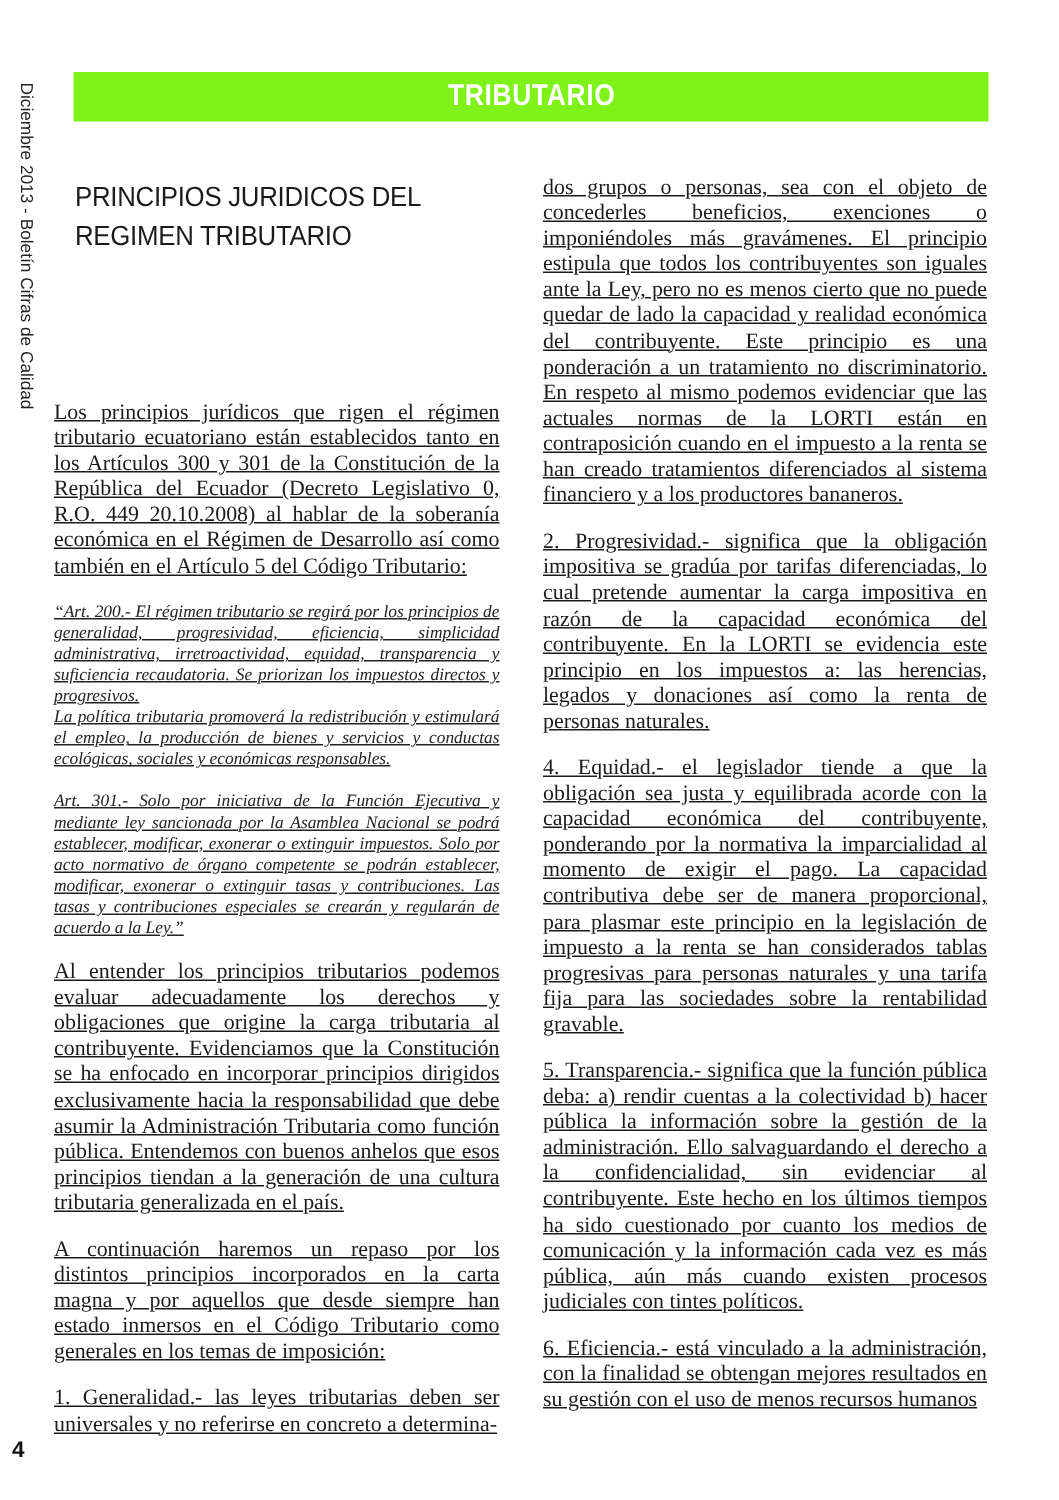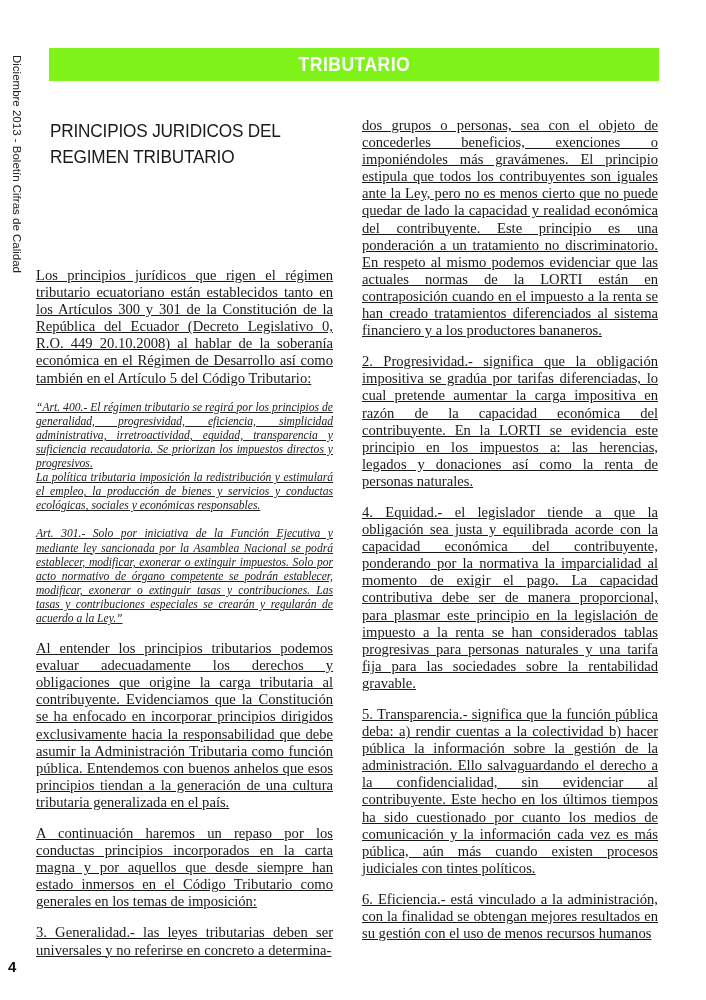--- a/index.html
+++ b/index.html
@@ -45,29 +45,29 @@
   <span class="header-title">TRIBUTARIO</span>
 </div>
 
 <div class="side-label">Diciembre 2013 - Boletín Cifras de Calidad</div>
 
 <div class="article-title">PRINCIPIOS JURIDICOS DEL REGIMEN TRIBUTARIO</div>
 
 <div class="col col-left">
   <p>Los principios jurídicos que rigen el régimen tributario ecuatoriano están establecidos tanto en los Artículos 300 y 301 de la Constitución de la República del Ecuador  (Decreto Legislativo 0, R.O. 449 20.10.2008) al hablar de la soberanía económica en el Régimen de Desarrollo así como también en el Artículo 5 del Código Tributario:</p>
   <div class="quote quote-block">
-    <p>“Art. 400.-  El régimen tributario se regirá por los principios de generalidad, progresividad, eficiencia, simplicidad administrativa, irretroactividad, equidad, transparencia y suficiencia recaudatoria.  Se priorizan los impuestos directos y progresivos.</p>
-    <p>La política tributaria imposición la redistribución y estimulará el empleo, la producción de bienes y servicios y conductas ecológicas, sociales y económicas responsables.</p>
+    <p>“Art. 200.-  El régimen tributario se regirá por los principios de generalidad, progresividad, eficiencia, simplicidad administrativa, irretroactividad, equidad, transparencia y suficiencia recaudatoria.  Se priorizan los impuestos directos y progresivos.</p>
+    <p>La política tributaria promoverá la redistribución y estimulará el empleo, la producción de bienes y servicios y conductas ecológicas, sociales y económicas responsables.</p>
   </div>
   <div class="quote quote-block">
     <p>Art. 301.-  Solo por iniciativa de la Función Ejecutiva y mediante ley sancionada por la Asamblea Nacional se podrá establecer, modificar, exonerar o extinguir impuestos.  Solo por acto normativo de órgano competente se podrán establecer, modificar, exonerar o extinguir tasas y contribuciones.  Las tasas y contribuciones especiales se crearán y regularán de acuerdo a la Ley.”</p>
   </div>
   <p>Al entender los principios tributarios podemos evaluar adecuadamente los derechos y obligaciones que origine la carga tributaria al contribuyente. Evidenciamos que la Constitución se ha enfocado en incorporar principios dirigidos exclusivamente hacia la responsabilidad que debe asumir la Administración Tributaria como función pública.  Entendemos con buenos anhelos que esos principios tiendan a la generación de una cultura tributaria generalizada en el país.</p>
-  <p>A continuación haremos un repaso por los conductas principios incorporados en la carta magna y por aquellos que desde siempre han estado inmersos en el Código Tributario como generales en los temas de imposición:</p>
-  <p>3. Generalidad.- las leyes tributarias deben ser universales y no referirse en concreto a determina-</p>
+  <p>A continuación haremos un repaso por los distintos principios incorporados en la carta magna y por aquellos que desde siempre han estado inmersos en el Código Tributario como generales en los temas de imposición:</p>
+  <p>1. Generalidad.- las leyes tributarias deben ser universales y no referirse en concreto a determina-</p>
 </div>
 
 <div class="col col-right">
   <p>dos  grupos o personas, sea con el objeto de concederles beneficios, exenciones o imponiéndoles más gravámenes.  El principio estipula que todos los contribuyentes son iguales ante la Ley, pero no es menos cierto que no puede quedar de lado la capacidad y realidad económica del contribuyente.   Este principio es una ponderación a un tratamiento no discriminatorio.  En respeto al mismo podemos evidenciar que las actuales normas de la LORTI están en contraposición cuando en el impuesto a la renta se han creado tratamientos diferenciados al sistema financiero y a los productores bananeros.</p>
   <p>2. Progresividad.- significa que la obligación impositiva se gradúa por tarifas diferenciadas, lo cual pretende aumentar la carga impositiva en razón de la capacidad económica del contribuyente.  En la LORTI se evidencia este principio en los impuestos a: las herencias, legados y donaciones así como la renta de personas naturales.</p>
   <p>4. Equidad.- el legislador tiende a que la obligación sea justa y equilibrada acorde con la capacidad económica del contribuyente, ponderando por la normativa la imparcialidad al momento de exigir el pago.  La capacidad contributiva debe ser de manera proporcional, para plasmar este principio en la legislación de impuesto a la renta se han considerados tablas progresivas para personas naturales y una tarifa fija para las sociedades sobre la rentabilidad gravable.</p>
   <p>5. Transparencia.-  significa que la función pública deba: a) rendir cuentas a la colectividad b) hacer pública la información sobre la gestión de la administración.  Ello salvaguardando el derecho a la confidencialidad, sin evidenciar al contribuyente. Este hecho en los últimos tiempos ha sido cuestionado por cuanto los medios de comunicación y la información cada vez es más pública, aún más cuando existen procesos judiciales con tintes políticos.</p>
   <p>6. Eficiencia.-  está vinculado a la administración, con la finalidad se obtengan mejores resultados  en su gestión con el uso de  menos  recursos  humanos</p>
 </div>
 

